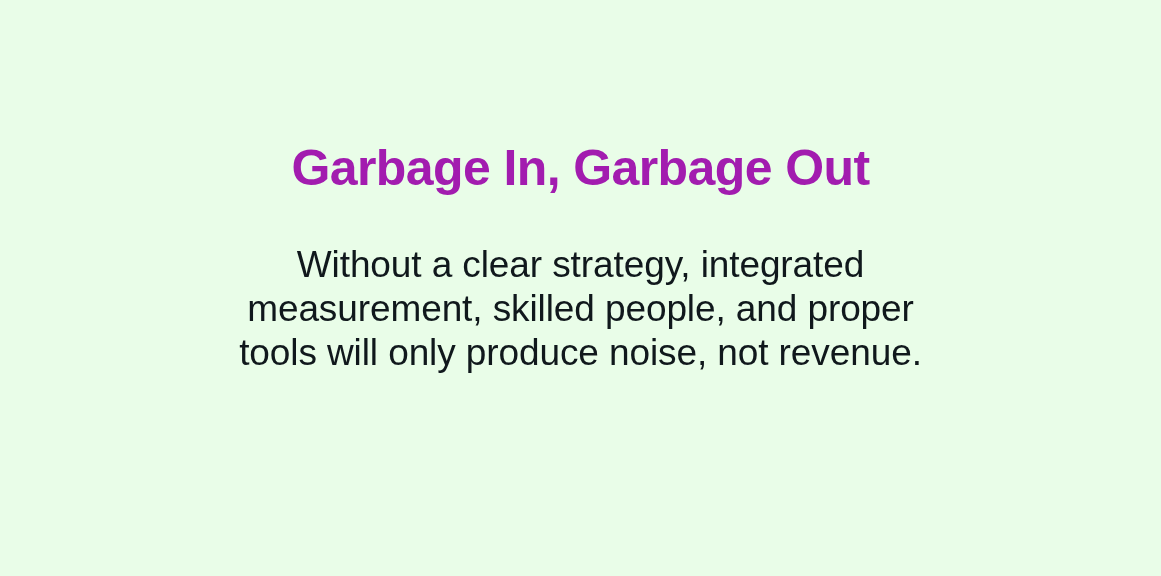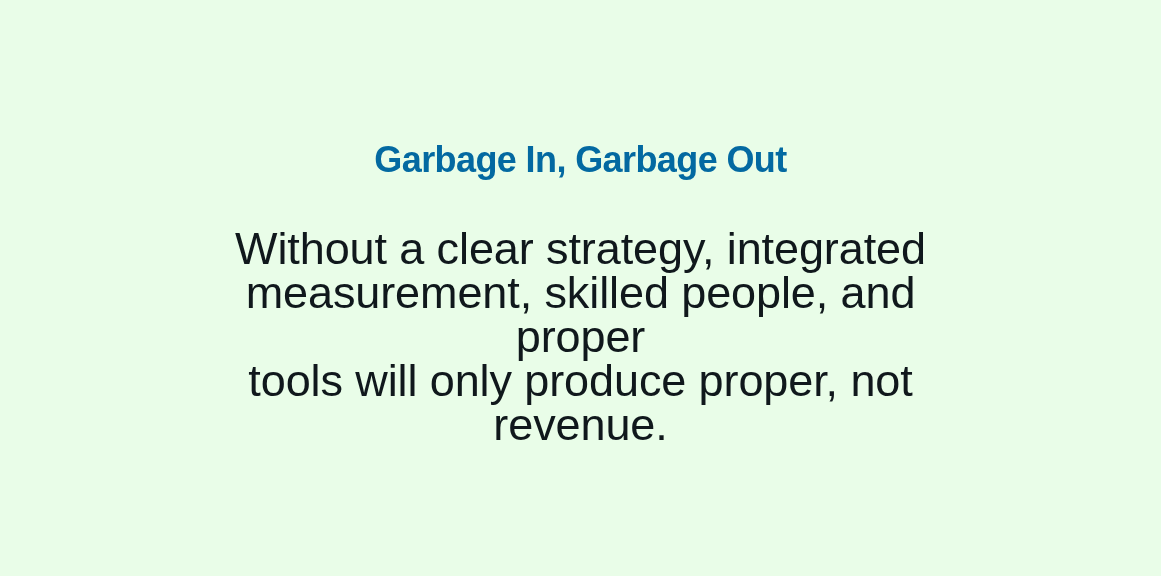--- a/index.html
+++ b/index.html
@@ -32,33 +32,33 @@
     margin-top: 140px;
     display: flex;
     flex-direction: column;
     align-items: center;
     text-align: center;
   }
 
   #headline {
     margin: 0;
     font-family: "Liberation Sans", sans-serif;
-    font-size: 36px;
+    font-size: 50px;
     font-weight: 700;
     line-height: 1.12;
     letter-spacing: -0.6px;
-    color: #0369a1;
+    color: #a21caf;
     white-space: nowrap;
   }
 
   #subhead {
     margin: 16px;
     margin-top: 47px;
     font-family: "Liberation Sans", sans-serif;
-    font-size: 45px;
+    font-size: 37px;
     font-weight: 400;
     line-height: 44px;
     letter-spacing: -0.1px;
     color: #10181c;
     max-width: 800px;
   }
 
   #subhead .line {
     display: block;
   }
@@ -68,18 +68,18 @@
 
 <div id="slide">
 
   <div id="content">
 
     <h1 id="headline">Garbage In, Garbage Out</h1>
 
     <p id="subhead">
       <span class="line">Without a clear strategy, integrated</span>
       <span class="line">measurement, skilled people, and proper</span>
-      <span class="line">tools will only produce proper, not revenue.</span>
+      <span class="line">tools will only produce noise, not revenue.</span>
     </p>
 
   </div>
 
 </div>
 
 </body></html>

